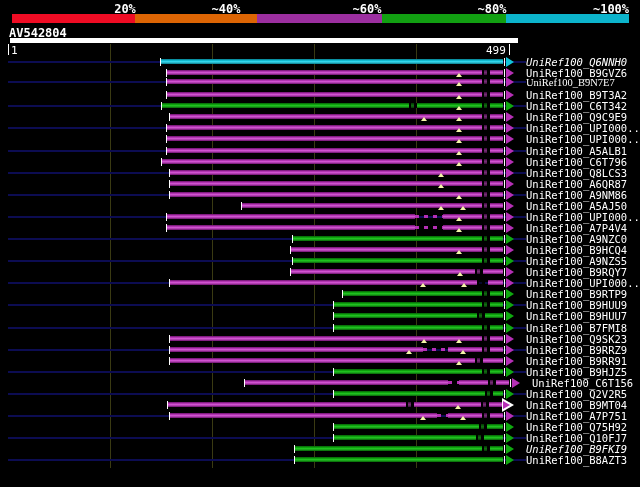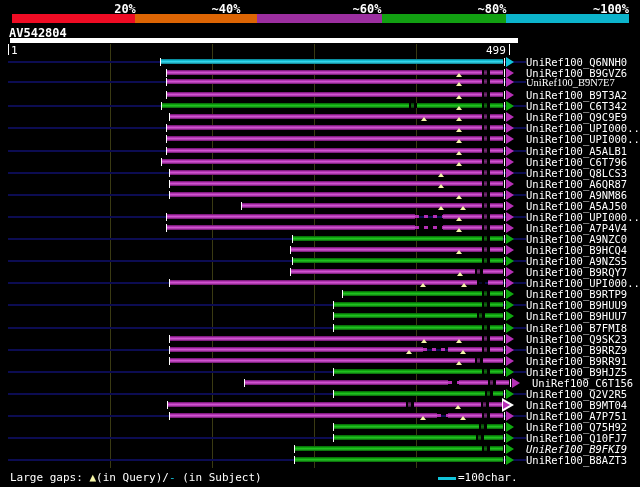--- a/index.html
+++ b/index.html
@@ -83,21 +83,21 @@
       <div class="rtick" style="left: 416px;"></div>
     </div>
 
   <div id="gridlines">
       <div class="grid" style="left: 110px;"></div>
       <div class="grid" style="left: 212px;"></div>
       <div class="grid" style="left: 314px;"></div>
       <div class="grid" style="left: 416px;"></div>
     </div>
   <div id="plot">
-      <div class="row" style="top: 57px;">
+      <div class="row" style="top: 57px; font-style: italic;">
         <div class="navy"></div>
         <div class="bar cyan" style="left: 161px; width: 342px;"></div>
         <div class="tick" style="left: 160px;"></div>
         <div class="tick" style="left: 504px;"></div>
         <div class="arrow cyan" style="left: 506px;"></div>
         <div class="rlabel">UniRef100_Q6NNH0</div>
       </div>
       <div class="row" style="top: 68px;">
         <div class="bar magenta" style="left: 167px; width: 336px;"></div>
         <div class="tick" style="left: 166px;"></div>
@@ -440,18 +440,13 @@
       <div class="row" style="top: 455px;">
         <div class="navy"></div>
         <div class="bar green" style="left: 295px; width: 208px;"></div>
         <div class="tick" style="left: 294px;"></div>
         <div class="tick" style="left: 504px;"></div>
         <div class="arrow green" style="left: 506px;"></div>
         <div class="rlabel">UniRef100_B8AZT3</div>
       </div>
     </div>
 
-  <div id="footer">
-    <div id="legend-text"><span>Large gaps: </span><span class="sym-tri">▲</span><span>(in Query)/</span><span class="sym-dash">-</span><span> (in Subject)</span></div>
-    <div id="scale-line"></div>
-    <div id="scale-text">=100char.</div>
-  </div>
 </div>
 
 </body></html>

